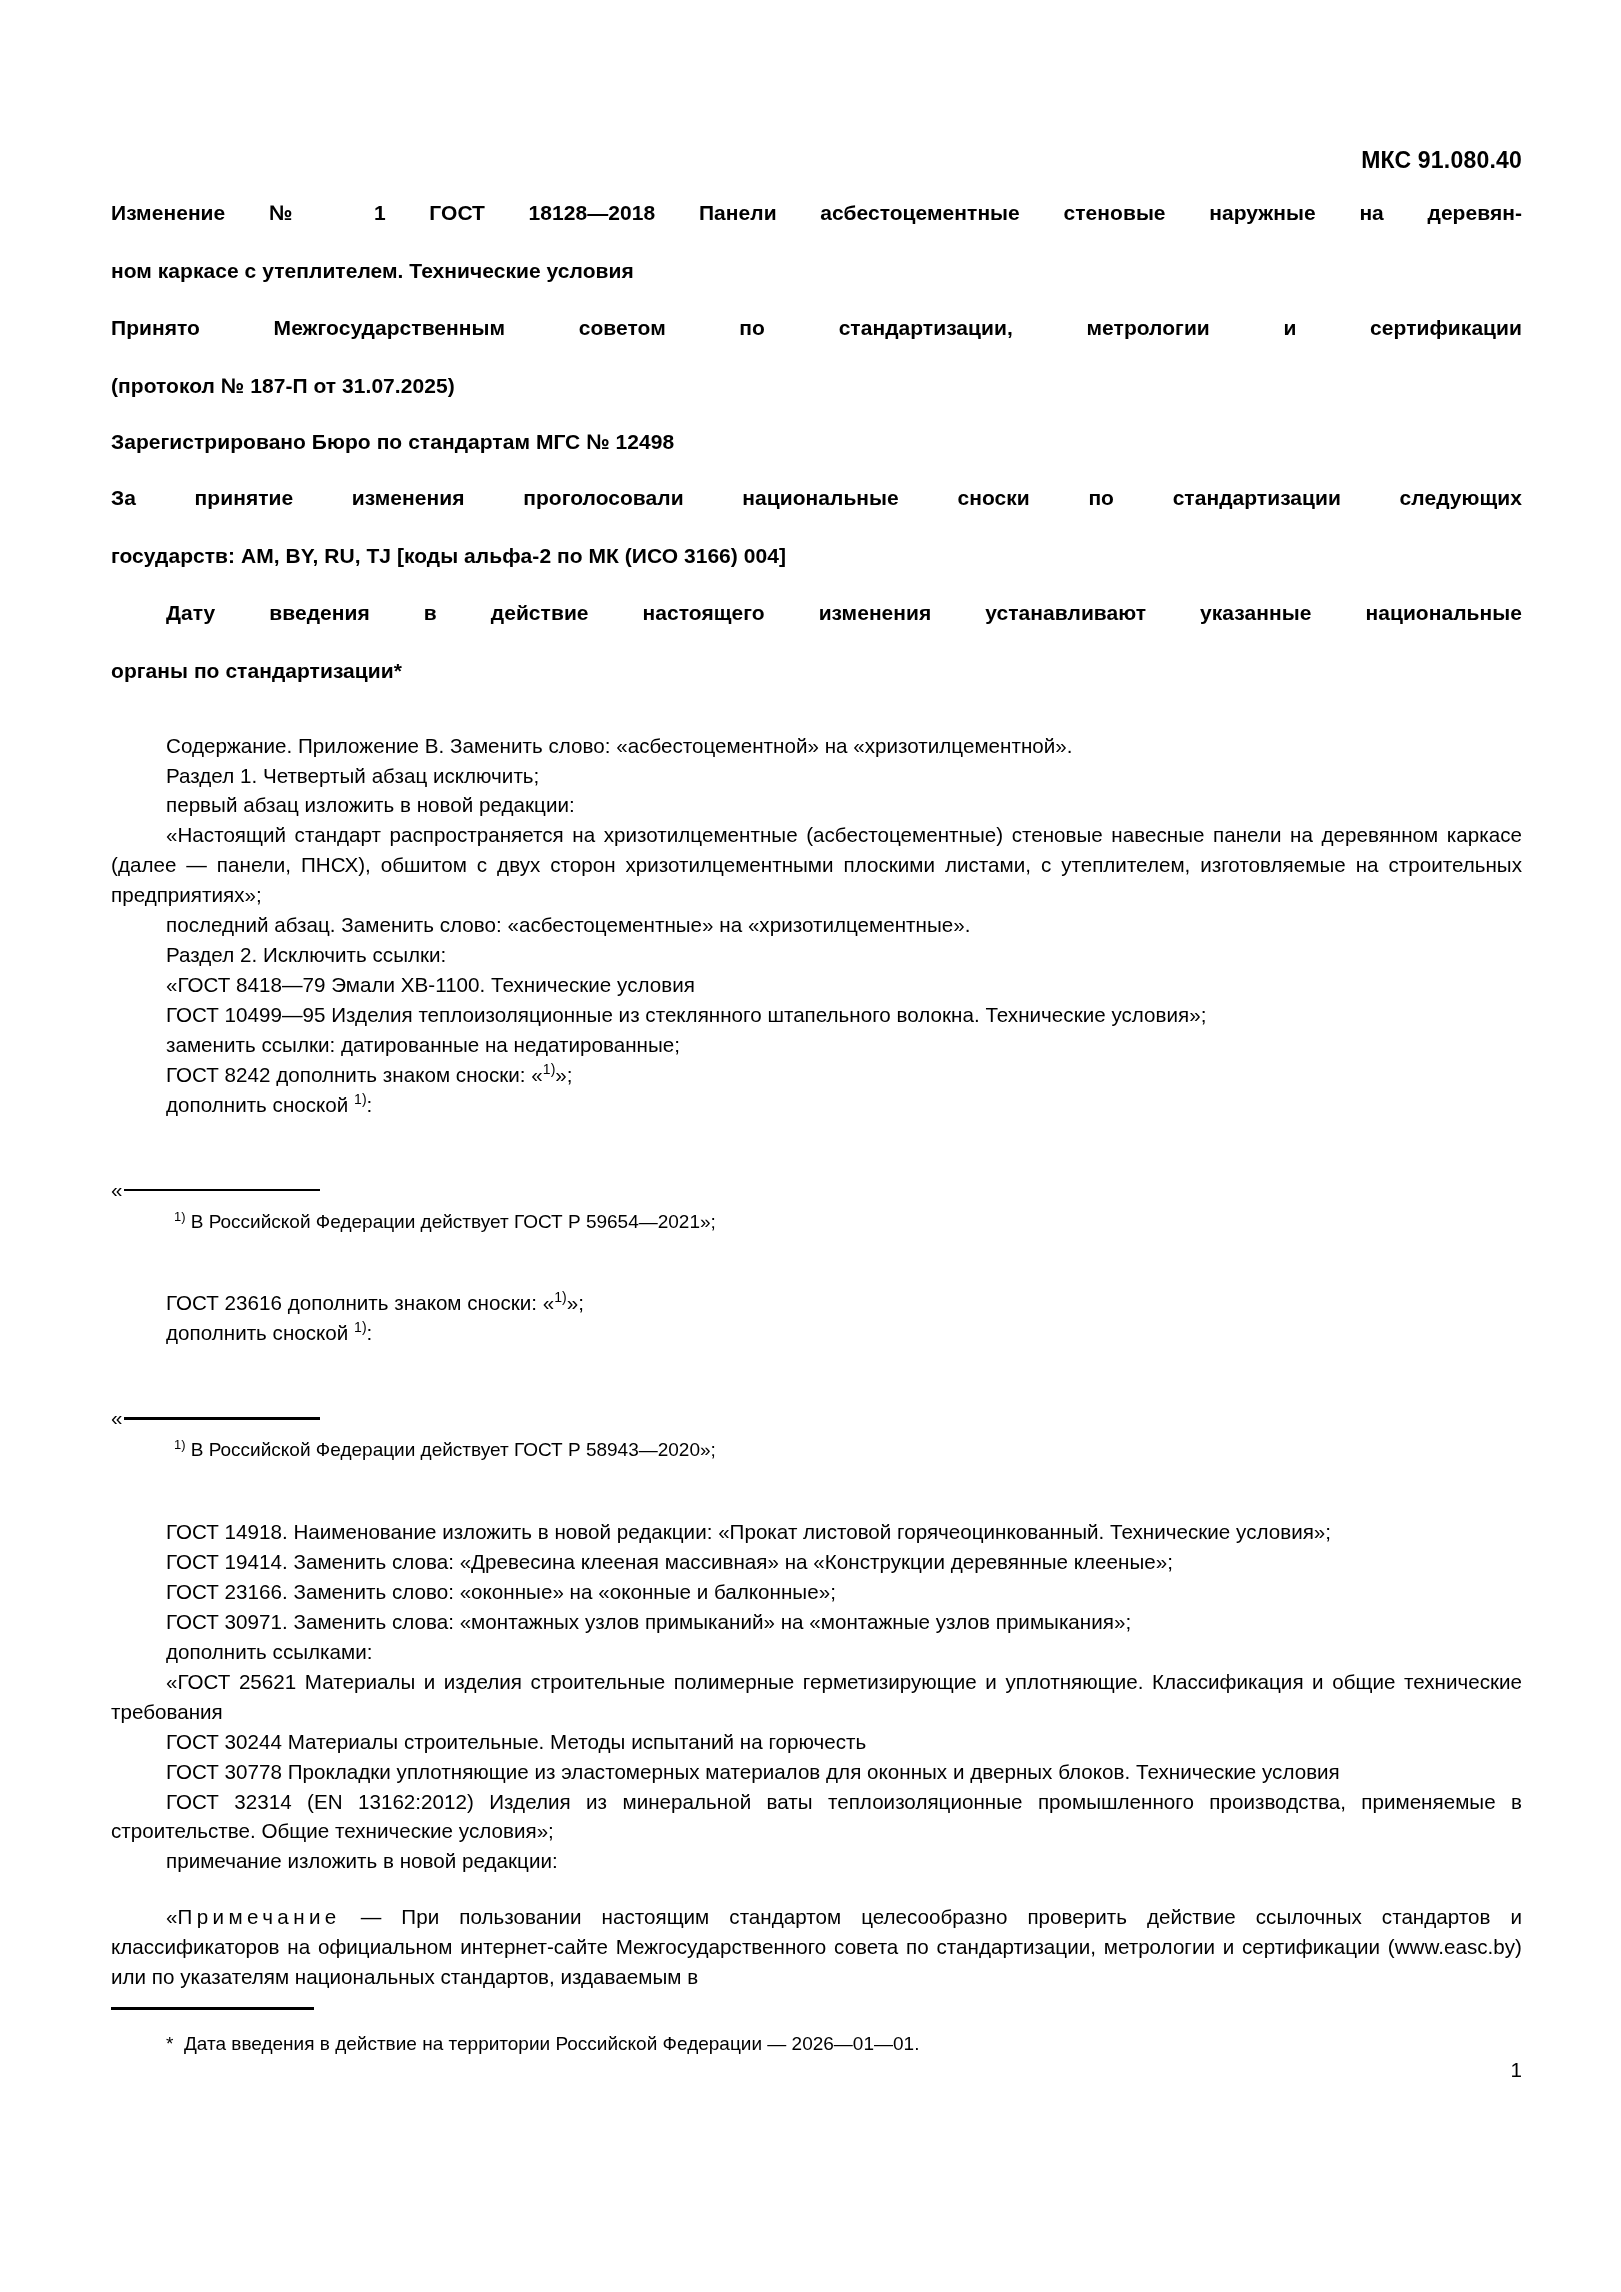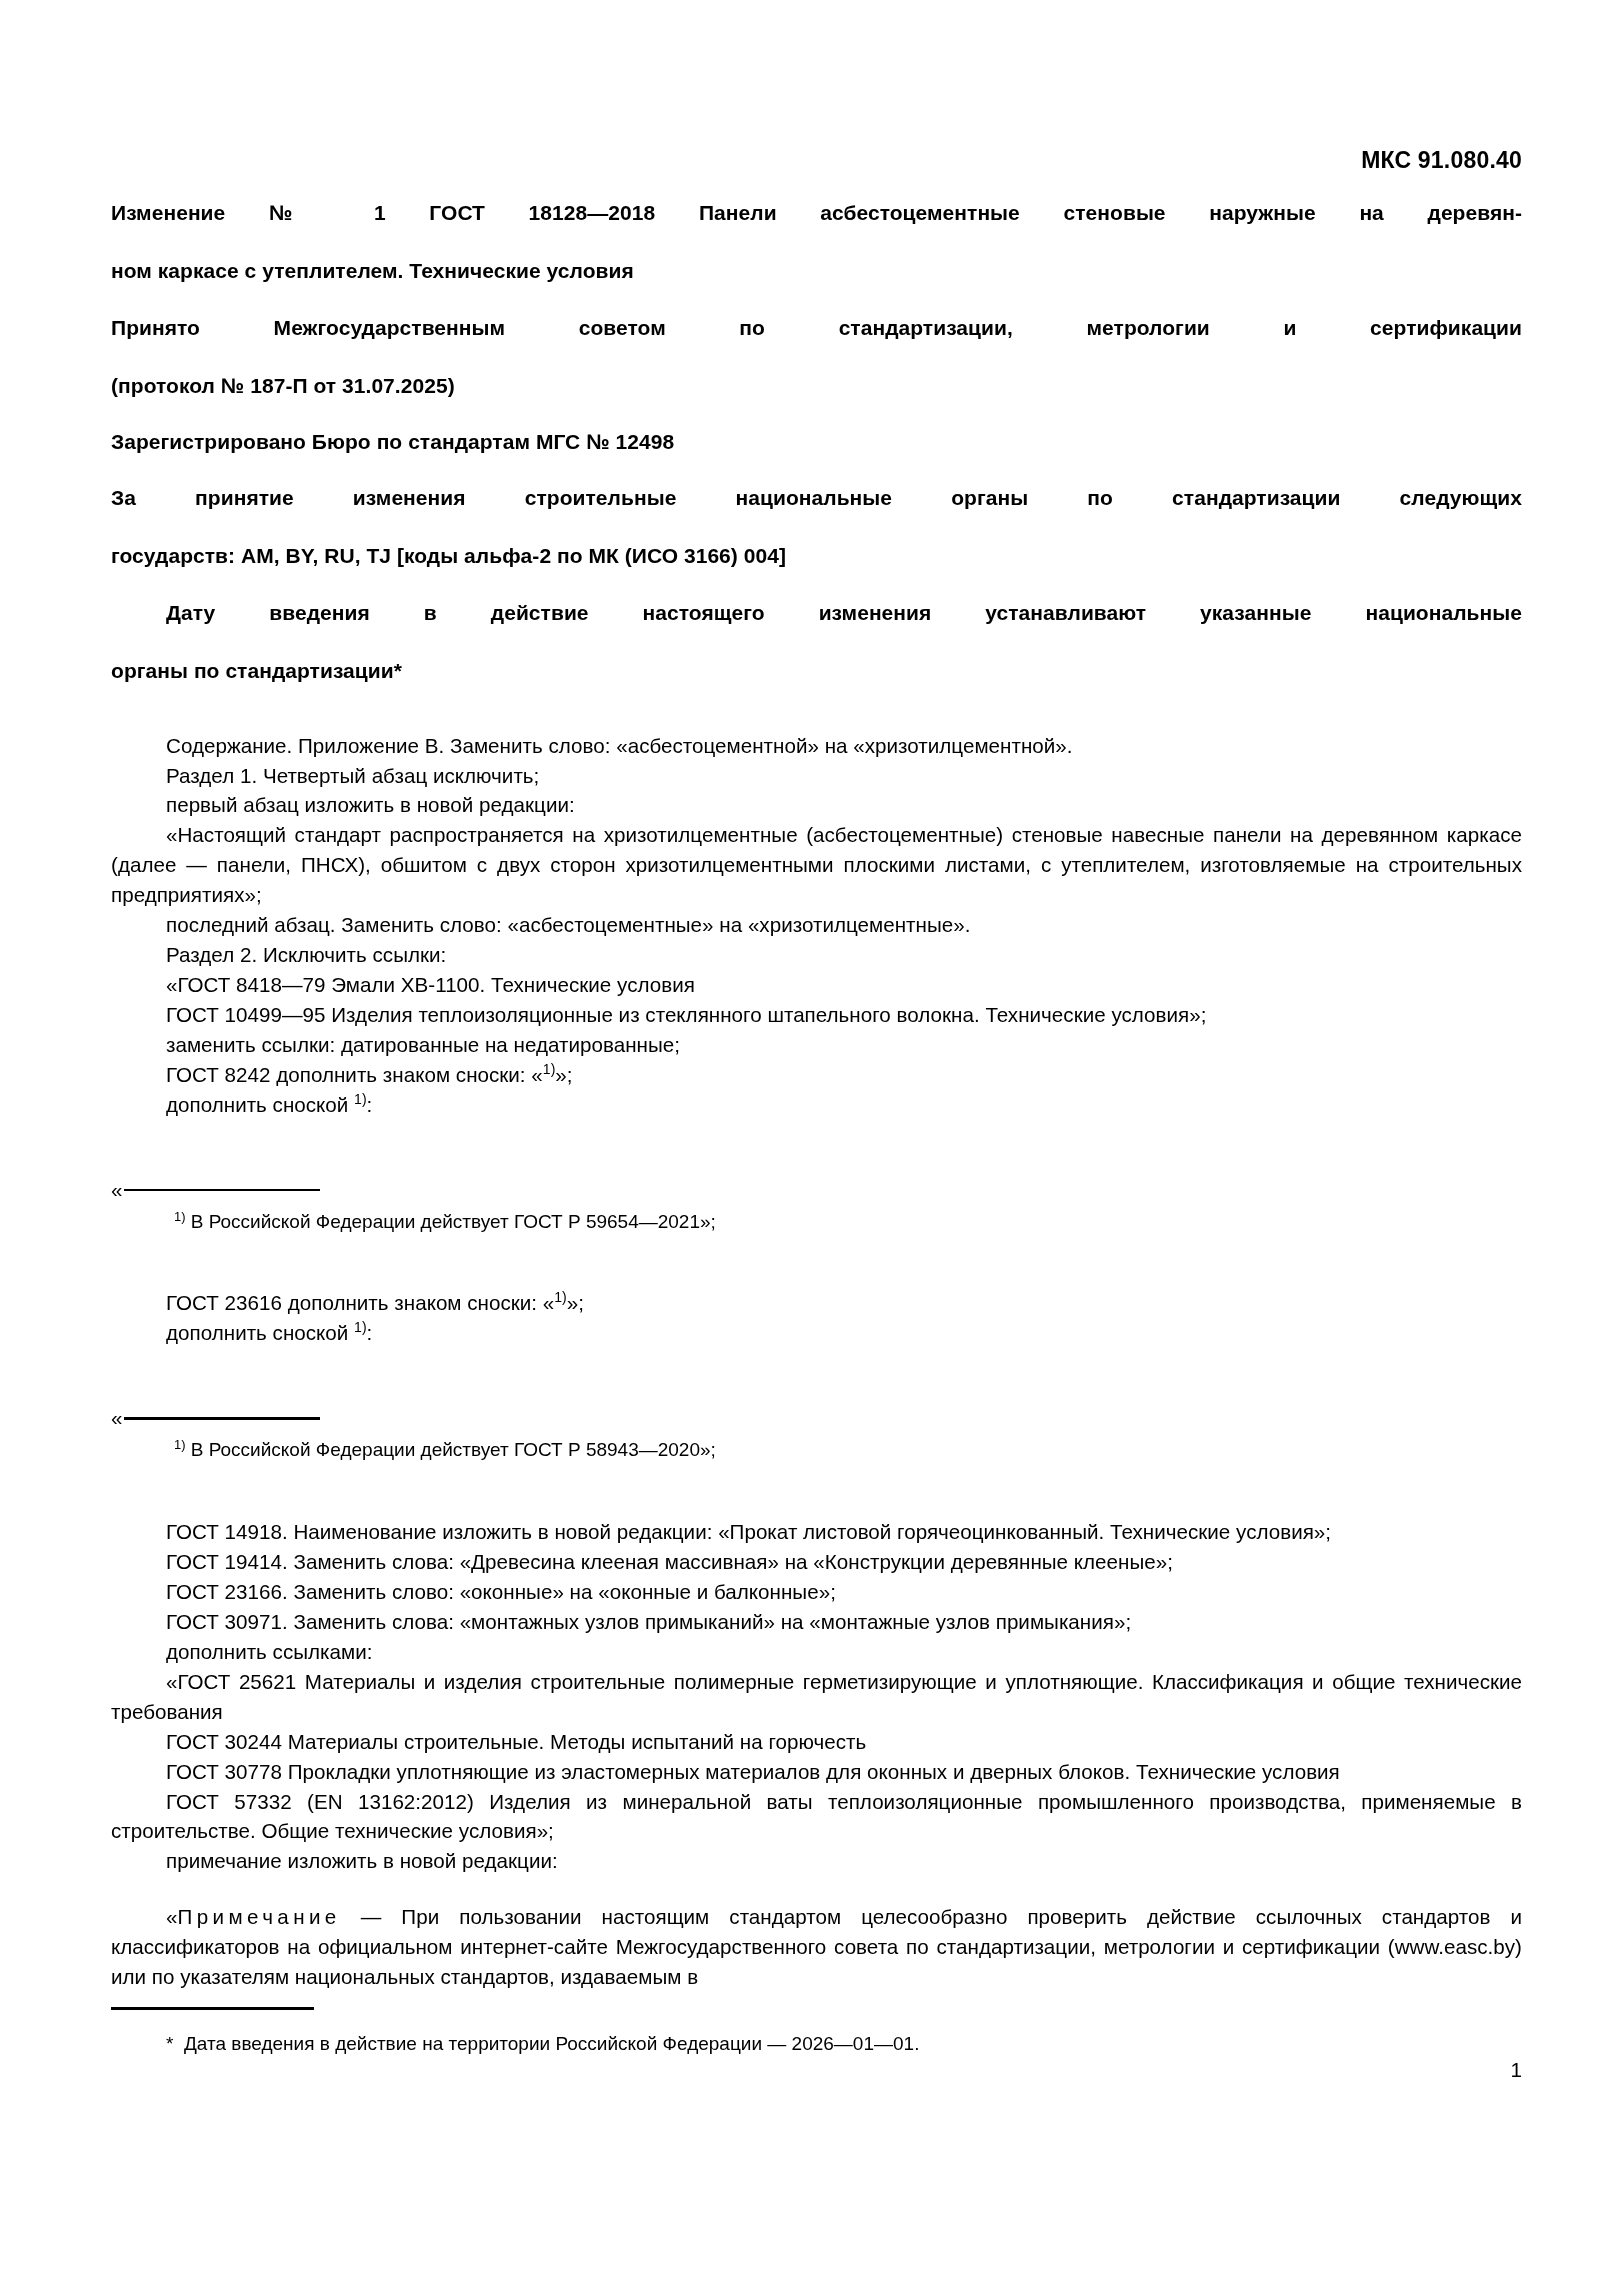--- a/index.html
+++ b/index.html
@@ -150,21 +150,21 @@
 
     <div class="head-block">
       <span>Принято Межгосударственным советом по стандартизации, метрологии и сертификации</span><span class="jfill"></span><span>(протокол № 187-П от 31.07.2025)</span>
     </div>
 
     <div class="head-block">
       <span>Зарегистрировано Бюро по стандартам МГС № 12498</span>
     </div>
 
     <div class="head-block">
-      <span>За принятие изменения строительные национальные органы по стандартизации следующих</span><span class="jfill"></span><span>государств: AM, BY, RU, TJ [коды альфа-2 по МК (ИСО 3166) 004]</span>
+      <span>За принятие изменения проголосовали национальные сноски по стандартизации следующих</span><span class="jfill"></span><span>государств: AM, BY, RU, TJ [коды альфа-2 по МК (ИСО 3166) 004]</span>
     </div>
 
     <div class="head-block indent">
       <span>Дату введения в действие настоящего изменения устанавливают указанные национальные</span><span class="jfill"></span><span>органы по стандартизации*</span>
     </div>
 
     <div class="body-wrap">
 
       <p class="b">Содержание. Приложение В. Заменить слово: «асбестоцементной» на «хризотилцементной».</p>
       <p class="b">Раздел 1. Четвертый абзац исключить;</p>
@@ -209,21 +209,21 @@
       <div class="gap-b"></div>
 
       <p class="b">ГОСТ 14918. Наименование изложить в новой редакции: «Прокат листовой горячеоцинкованный. Технические условия»;</p>
       <p class="b">ГОСТ 19414. Заменить слова: «Древесина клееная массивная» на «Конструкции деревянные клееные»;</p>
       <p class="b">ГОСТ 23166. Заменить слово: «оконные» на «оконные и балконные»;</p>
       <p class="b">ГОСТ 30971. Заменить слова: «монтажных узлов примыканий» на «монтажные узлов примыкания»;</p>
       <p class="b">дополнить ссылками:</p>
       <p class="b">«ГОСТ 25621 Материалы и изделия строительные полимерные герметизирующие и уплотняющие. Классификация и общие технические требования</p>
       <p class="b">ГОСТ 30244 Материалы строительные. Методы испытаний на горючесть</p>
       <p class="b">ГОСТ 30778 Прокладки уплотняющие из эластомерных материалов для оконных и дверных блоков. Технические условия</p>
-      <p class="b">ГОСТ 57332 (EN 13162:2012) Изделия из минеральной ваты теплоизоляционные промышленного производства, применяемые в строительстве. Общие технические условия»;</p>
+      <p class="b">ГОСТ 32314 (EN 13162:2012) Изделия из минеральной ваты теплоизоляционные промышленного производства, применяемые в строительстве. Общие технические условия»;</p>
       <p class="b">примечание изложить в новой редакции:</p>
 
       <div class="gap-e"></div>
 
       <p class="b"><span>«</span><span class="sp">Примечание</span><span> — При пользовании настоящим стандартом целесообразно проверить действие ссылочных стандартов и классификаторов на официальном интернет-сайте Межгосударственного совета по стандартизации, метрологии и сертификации (www.easc.by) или по указателям национальных стандартов, издаваемым в</span></p>
 
     </div>
   </div>
 
   <div class="pagefoot">

